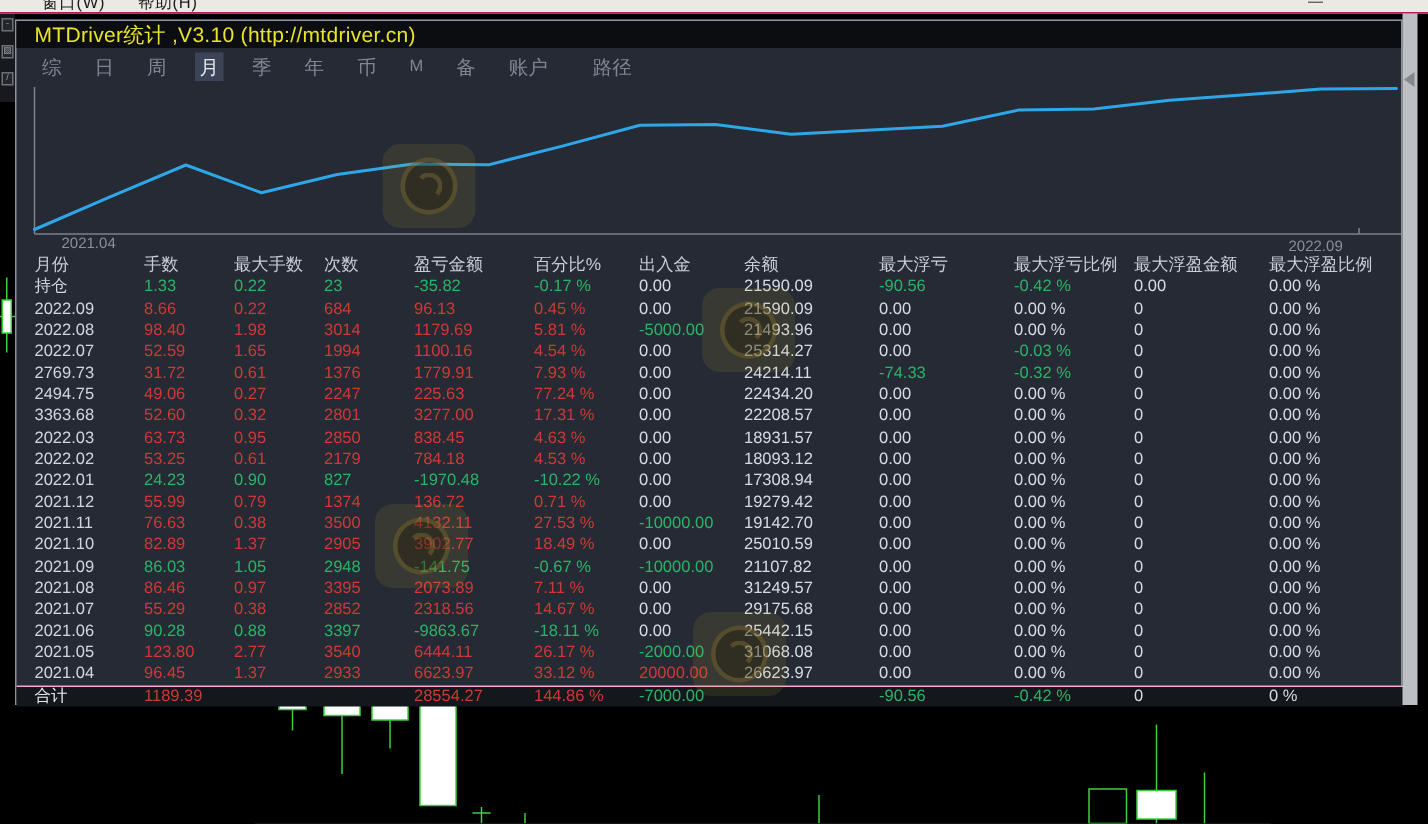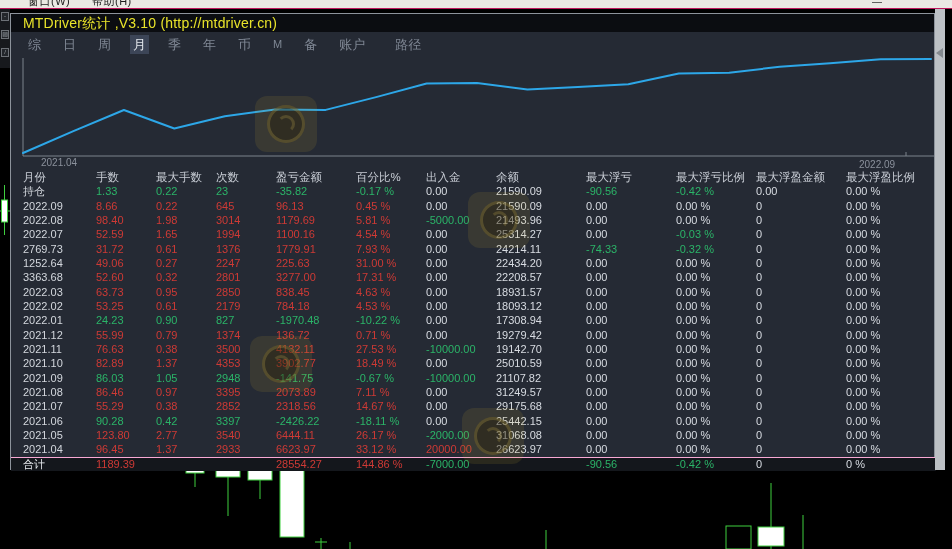--- a/index.html
+++ b/index.html
@@ -177,21 +177,21 @@
         <div class="cell c-w">21590.09</div>
         <div class="cell c-g">-90.56</div>
         <div class="cell c-g">-0.42 %</div>
         <div class="cell c-w">0.00</div>
         <div class="cell c-w">0.00 %</div>
       </div>
       <div class="trow">
         <div class="cell mcell">2022.09</div>
         <div class="cell c-r">8.66</div>
         <div class="cell c-r">0.22</div>
-        <div class="cell c-r">645</div>
+        <div class="cell c-r">684</div>
         <div class="cell c-r">96.13</div>
         <div class="cell c-r">0.45 %</div>
         <div class="cell c-w">0.00</div>
         <div class="cell c-w">21590.09</div>
         <div class="cell c-w">0.00</div>
         <div class="cell c-w">0.00 %</div>
         <div class="cell c-w">0</div>
         <div class="cell c-w">0.00 %</div>
       </div>
       <div class="trow">
@@ -230,26 +230,26 @@
         <div class="cell c-r">1779.91</div>
         <div class="cell c-r">7.93 %</div>
         <div class="cell c-w">0.00</div>
         <div class="cell c-w">24214.11</div>
         <div class="cell c-g">-74.33</div>
         <div class="cell c-g">-0.32 %</div>
         <div class="cell c-w">0</div>
         <div class="cell c-w">0.00 %</div>
       </div>
       <div class="trow">
-        <div class="cell mcell">1252.64</div>
+        <div class="cell mcell">2494.75</div>
         <div class="cell c-r">49.06</div>
         <div class="cell c-r">0.27</div>
         <div class="cell c-r">2247</div>
         <div class="cell c-r">225.63</div>
-        <div class="cell c-r">31.00 %</div>
+        <div class="cell c-r">77.24 %</div>
         <div class="cell c-w">0.00</div>
         <div class="cell c-w">22434.20</div>
         <div class="cell c-w">0.00</div>
         <div class="cell c-w">0.00 %</div>
         <div class="cell c-w">0</div>
         <div class="cell c-w">0.00 %</div>
       </div>
       <div class="trow">
         <div class="cell mcell">3363.68</div>
         <div class="cell c-r">52.60</div>
@@ -331,21 +331,21 @@
         <div class="cell c-w">19142.70</div>
         <div class="cell c-w">0.00</div>
         <div class="cell c-w">0.00 %</div>
         <div class="cell c-w">0</div>
         <div class="cell c-w">0.00 %</div>
       </div>
       <div class="trow">
         <div class="cell mcell">2021.10</div>
         <div class="cell c-r">82.89</div>
         <div class="cell c-r">1.37</div>
-        <div class="cell c-r">4353</div>
+        <div class="cell c-r">2905</div>
         <div class="cell c-r">3902.77</div>
         <div class="cell c-r">18.49 %</div>
         <div class="cell c-w">0.00</div>
         <div class="cell c-w">25010.59</div>
         <div class="cell c-w">0.00</div>
         <div class="cell c-w">0.00 %</div>
         <div class="cell c-w">0</div>
         <div class="cell c-w">0.00 %</div>
       </div>
       <div class="trow">
@@ -386,23 +386,23 @@
         <div class="cell c-w">0.00</div>
         <div class="cell c-w">29175.68</div>
         <div class="cell c-w">0.00</div>
         <div class="cell c-w">0.00 %</div>
         <div class="cell c-w">0</div>
         <div class="cell c-w">0.00 %</div>
       </div>
       <div class="trow">
         <div class="cell mcell">2021.06</div>
         <div class="cell c-g">90.28</div>
-        <div class="cell c-g">0.42</div>
+        <div class="cell c-g">0.88</div>
         <div class="cell c-g">3397</div>
-        <div class="cell c-g">-2426.22</div>
+        <div class="cell c-g">-9863.67</div>
         <div class="cell c-g">-18.11 %</div>
         <div class="cell c-w">0.00</div>
         <div class="cell c-w">25442.15</div>
         <div class="cell c-w">0.00</div>
         <div class="cell c-w">0.00 %</div>
         <div class="cell c-w">0</div>
         <div class="cell c-w">0.00 %</div>
       </div>
       <div class="trow">
         <div class="cell mcell">2021.05</div>

